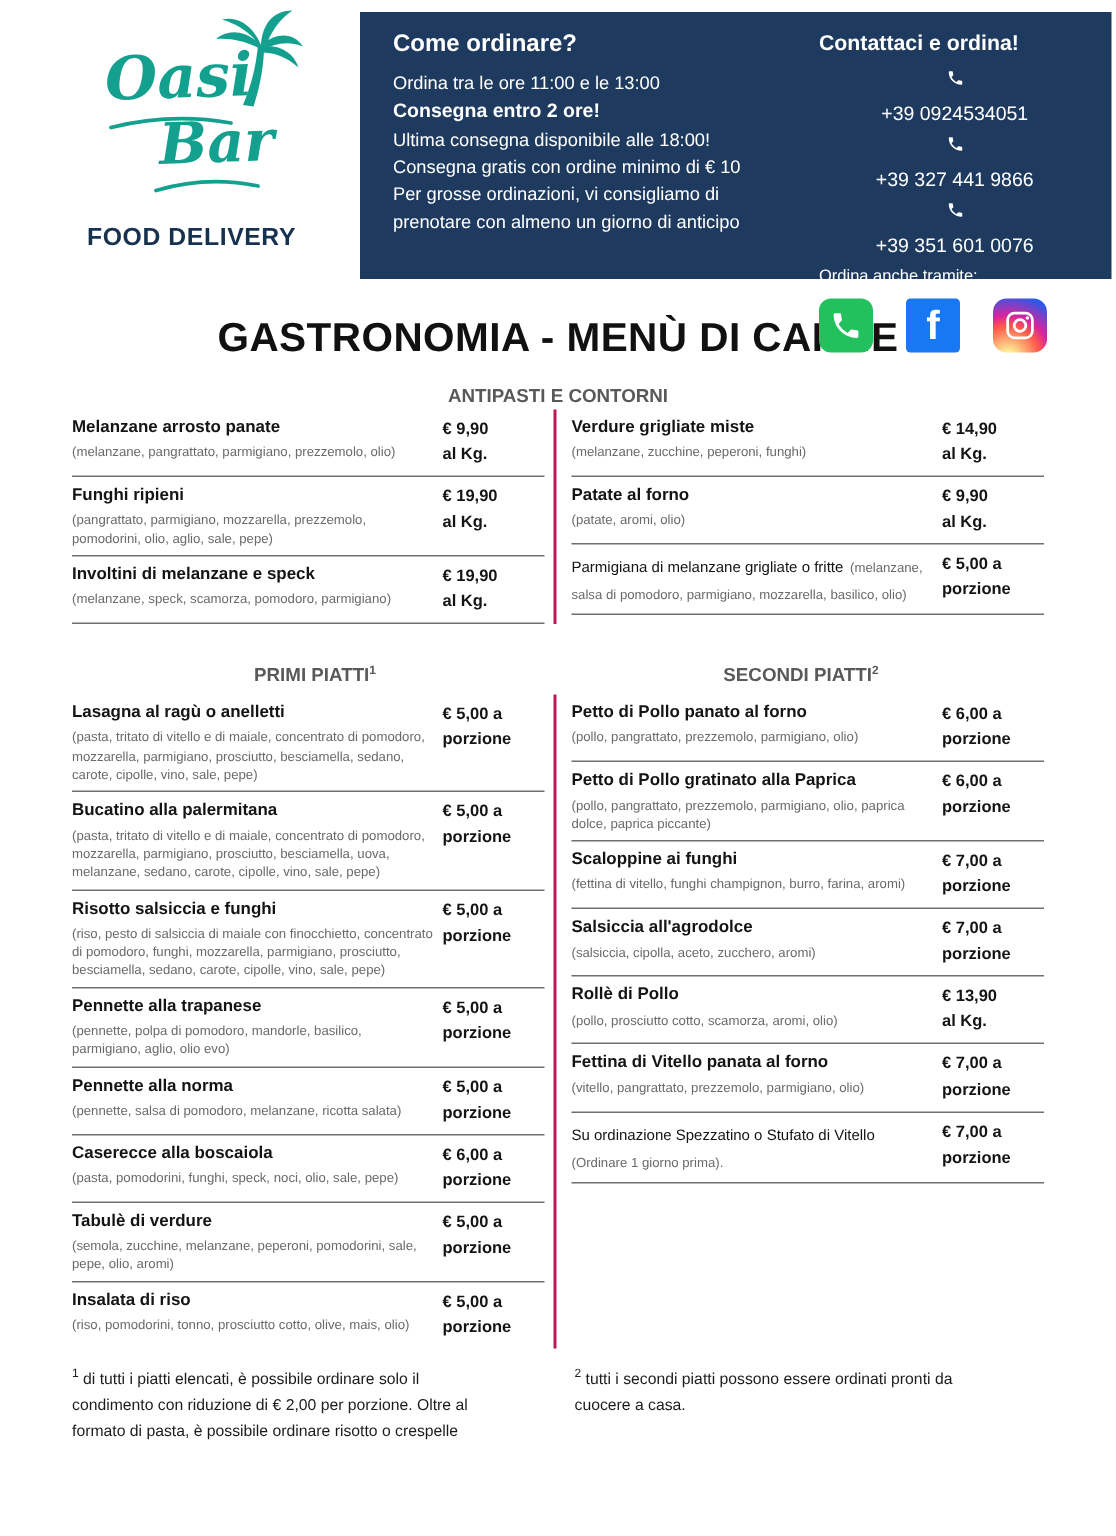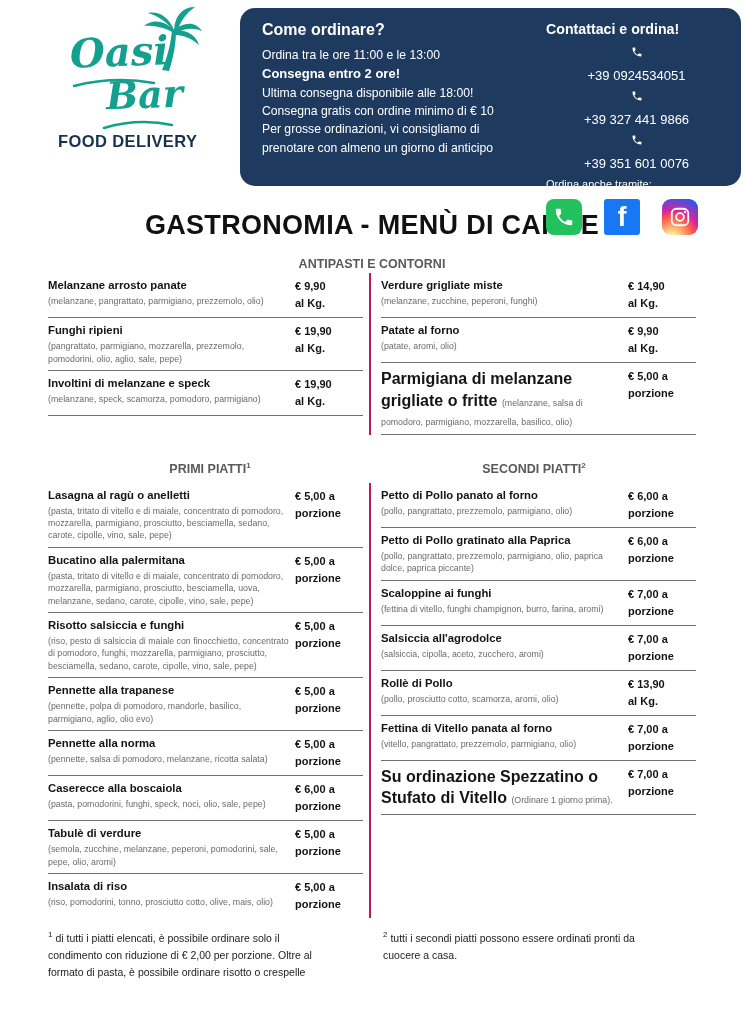--- a/index.html
+++ b/index.html
@@ -9,25 +9,25 @@
   
   .header{position:relative;height:186px;}
   .logo-area{position:absolute;left:44px;top:4px;width:196px;height:178px;}
   .palm{position:absolute;left:94px;top:0px;}
   .logo-oasi{position:absolute;left:26px;top:24px;font-family:"DejaVu Serif",serif;
              font-style:italic;font-weight:bold;font-size:40px;color:#14a08f;transform:rotate(-2deg);}
   .logo-bar{position:absolute;left:62px;top:68px;font-family:"DejaVu Serif",serif;
             font-style:italic;font-weight:bold;font-size:38px;color:#14a08f;transform:rotate(-2deg);}
   .swash1{position:absolute;left:28px;top:70px;}
   .swash2{position:absolute;left:58px;top:112px;}
-  .tagline{position:absolute;left:14px;top:128px;font-size:16.5px;font-weight:bold;
+  .tagline{position:absolute;left:14px;top:145px;font-size:16.5px;font-weight:bold;
            color:#16324f;letter-spacing:0.4px;}
 
   .navy{position:absolute;left:240px;right:3px;top:8px;bottom:0;background:#1e3a5f;color:#fff;
-        display:flex;padding:13px 14px 8px 22px;gap:24px;box-sizing:border-box;border-radius:15px;}
+        display:flex;padding:13px 14px 8px 22px;gap:24px;box-sizing:border-box;}
   .order-col{width:260px;flex:0 0 auto;}
   .order-title{font-size:16px;font-weight:bold;margin-bottom:7px;}
   .order-line{font-size:12.2px;line-height:1.5;}
   .order-line.bold{font-weight:bold;font-size:13px;}
   .contact-col{flex:1;min-width:0;}
   .contact-title{font-size:14.2px;font-weight:bold;margin-bottom:9px;}
   .phone-row{display:flex;align-items:center;gap:7px;font-size:13px;margin-bottom:7px;flex-direction:column;}
   .order-via{font-size:11px;font-weight:normal;margin:4px 0 9px;}
   .socials{display:flex;align-items:center;gap:22px;}
   .social{width:36px;height:36px;display:flex;align-items:center;justify-content:center;cursor:pointer;}
@@ -42,21 +42,21 @@
   .sec-head{text-align:center;font-size:12.5px;font-weight:bold;color:#595959;margin-bottom:2px;}
   .cols{display:flex;}
   .col{flex:1;min-width:0;}
   .col.l{padding-right:6px;}
   .col.r{border-left:2px solid #be185d;padding-left:10px;}
   .item{display:flex;border-bottom:1px solid #6f6f6f;padding:5px 0 5px;}
   .item.noline{border-bottom:none;}
   .itx{flex:1;min-width:0;padding-right:6px;}
   .iname{font-size:11.3px;font-weight:bold;line-height:1.35;color:#141414;}
   .idesc{font-size:8.8px;color:#6a6a6a;line-height:1.4;margin-top:2px;}
-  .iname-in{font-size:16px;font-weight:bold;line-height:1.35;color:#141414;}
+  .iname-in{font-size:10px;font-weight:normal;line-height:1.35;color:#141414;}
   .idesc-in{font-size:8.8px;color:#6a6a6a;line-height:1.4;}
   .iprice{flex:0 0 68px;font-size:11px;font-weight:bold;line-height:1.55;color:#141414;}
   .mains{margin-top:26px;}
   .mains-heads{display:flex;margin-bottom:6px;margin-top:12px;}
   .mains-heads .mh{flex:1;text-align:center;font-size:12.5px;font-weight:bold;color:#595959;}
   sup{font-size:8px;}
   .footnotes{display:flex;margin-top:10px;}
   .fn{flex:1;font-size:10.5px;line-height:1.65;color:#1c1c1c;}
   .fn.l{padding-right:58px;}
   .fn.r{padding-left:10px;padding-right:46px;}

